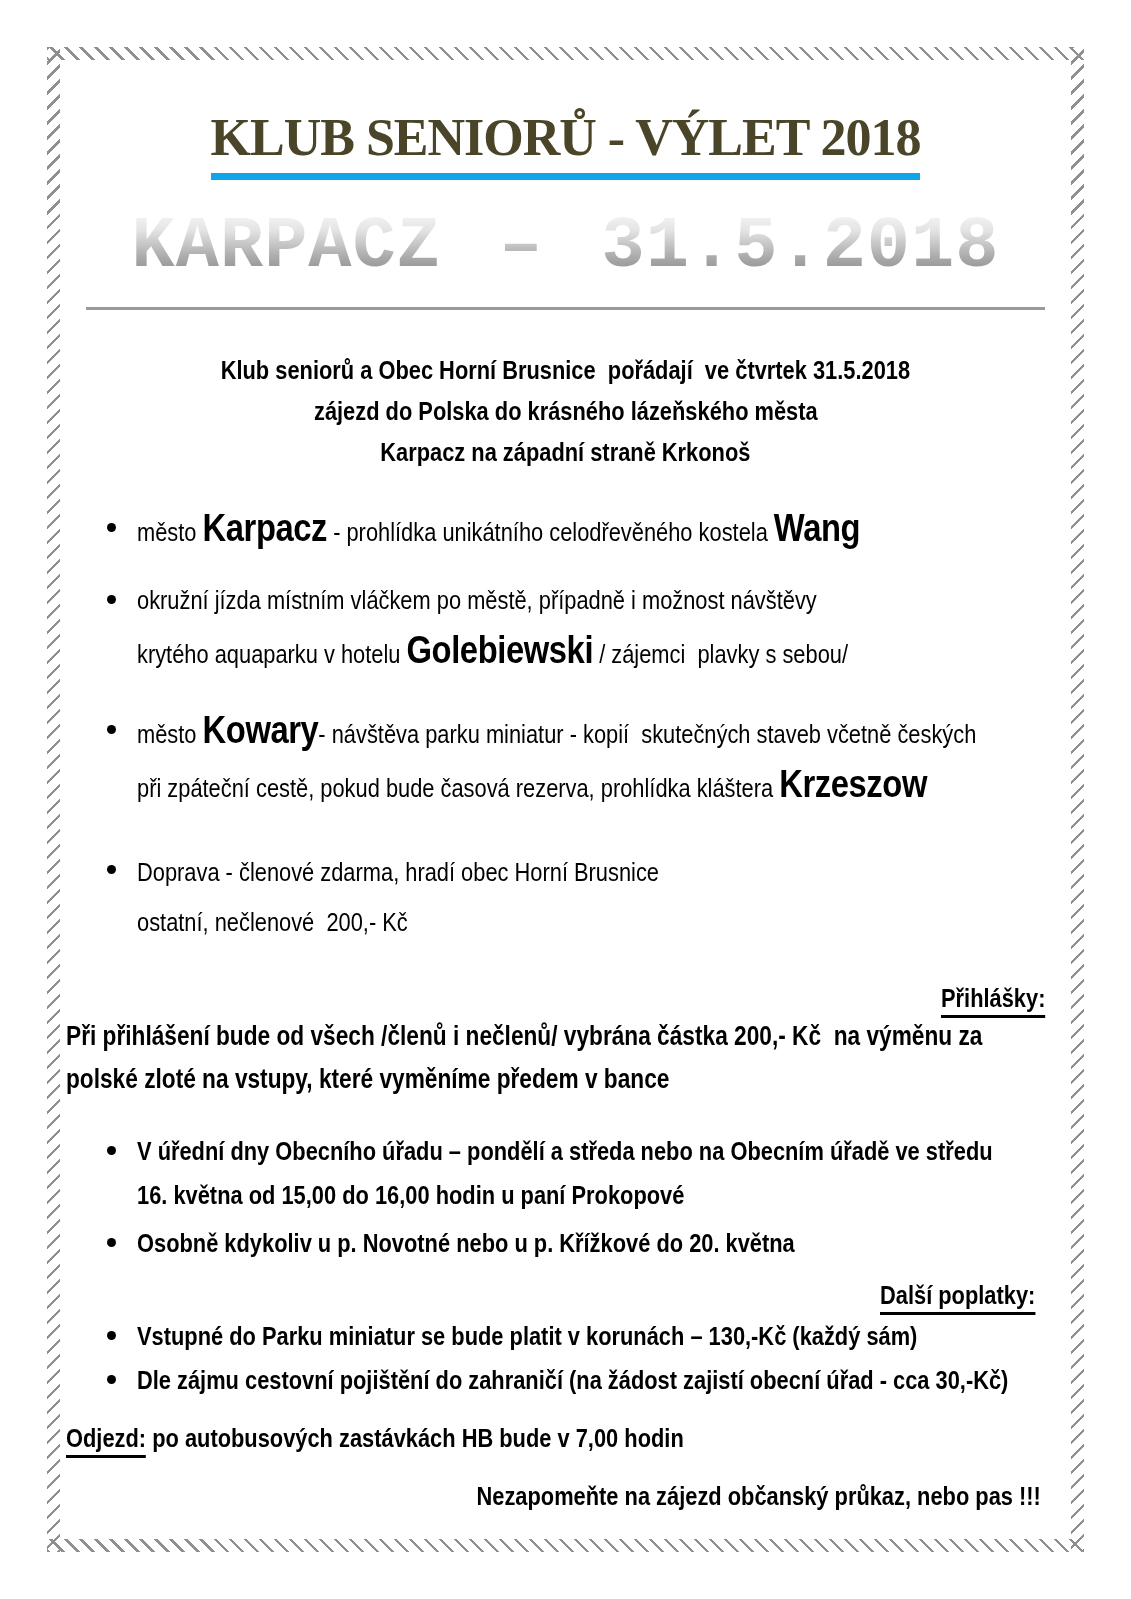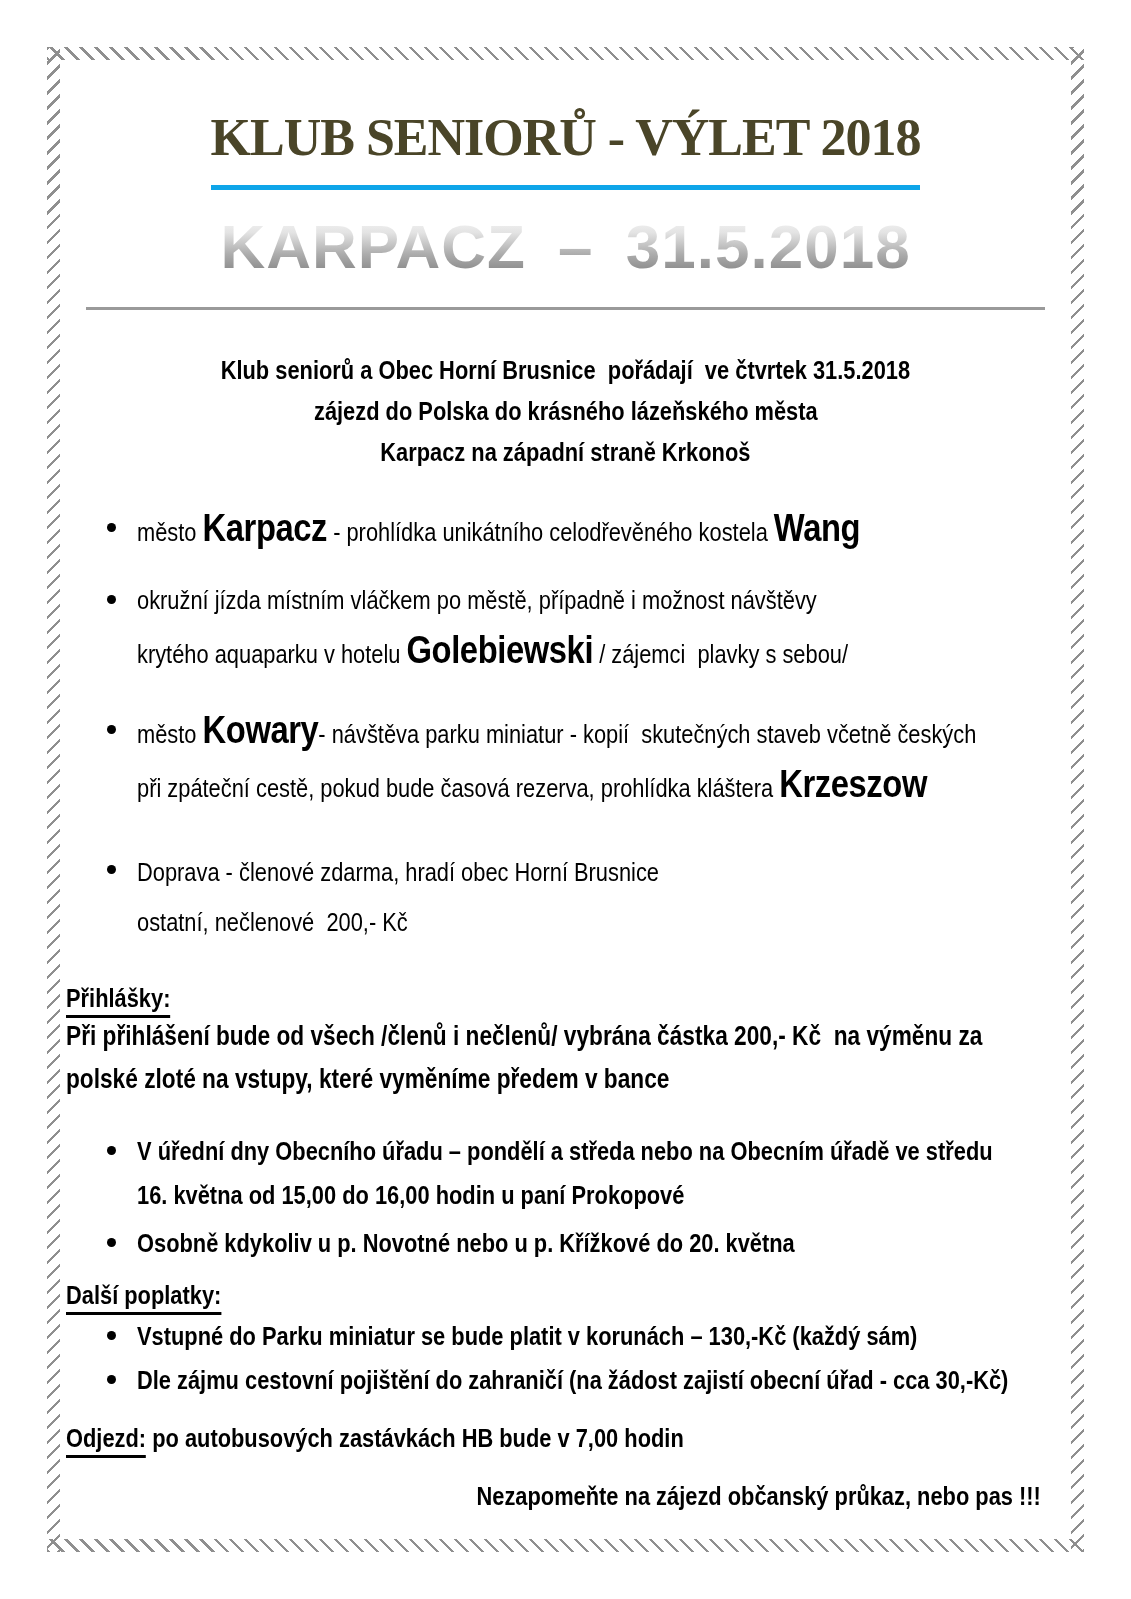--- a/index.html
+++ b/index.html
@@ -27,26 +27,26 @@
   
   .cx{display:inline-block;transform:scaleX(0.84);transform-origin:left center;white-space:pre;}
   .cxc{display:inline-block;transform:scaleX(0.84);transform-origin:center center;white-space:pre;}
   .cxr{display:inline-block;transform:scaleX(0.84);transform-origin:right center;white-space:pre;}
 
   
   .title{margin-top:48px;text-align:center;
     font-family:"Liberation Serif", serif;
     font-weight:bold;font-size:52px;letter-spacing:-1px;
     color:#4a4528;}
-  .title-text{border-bottom:5px solid #0ea5e9;padding-bottom:19px;white-space:pre;}
+  .title-text{border-bottom:7px solid #0ea5e9;padding-bottom:7px;white-space:pre;}
 
   
   .headline{margin-top:30px;text-align:center;
-    font-family:Liberation Sans, sans-serif;
-    font-weight:bold;font-size:62px;line-height:100px;
+    font-family:Liberation Mono, monospace;
+    font-weight:bold;font-size:72px;line-height:100px;
     word-spacing:14px;letter-spacing:1px;}
   .headline-text{
     background:linear-gradient(180deg,#fdfdfd 0%,#e3e3e3 30%,#ababab 62%,#787878 100%);
     -webkit-background-clip:text;background-clip:text;
     color:transparent;-webkit-text-fill-color:transparent;
     white-space:pre;}
   .rule{margin:10px 20px 0 20px;border:none;border-top:3px solid #9a9a9a;height:0;}
 
   
   .intro{margin-top:40px;text-align:center;font-weight:bold;font-size:26px;line-height:41px;}
@@ -57,21 +57,21 @@
   ul.program-list{margin-top:30px;}
   ul.blist li{position:relative;padding-left:71px;font-size:26px;line-height:50px;}
   ul.blist li::before{content:"";position:absolute;left:41px;top:20px;width:9px;height:9px;border-radius:50%;background:#000;}
   .big{font-size:39px;font-weight:bold;letter-spacing:-0.5px;}
   .li-1{margin-bottom:18px;}
   .li-2{margin-bottom:26px;}
   .li-3{margin-bottom:34px;}
   .li-4{line-height:46px;}
   .li-4::before{top:18px !important;}
 
-  .section-heading{margin-top:34px;font-size:26px;font-weight:bold;line-height:34px;}
+  .section-heading{margin-top:34px;font-size:26px;font-weight:bold;line-height:34px;text-align:right;}
   .signup-text{margin-top:0;font-size:27px;font-weight:bold;line-height:43px;}
   ul.signup-list{margin-top:28px;}
   ul.signup-list li{font-weight:bold;line-height:44px;}
   ul.signup-list li::before{top:17px;}
   .sli-1{margin-bottom:4px;text-decoration:underline;}
   .fees-heading{margin-top:13px;}
   ul.fees-list{margin-top:2px;text-align:right;}
   ul.fees-list li{font-weight:bold;line-height:44px;}
   ul.fees-list li::before{top:17px;}
   .departure{margin-top:16px;font-size:26px;font-weight:bold;line-height:40px;}

